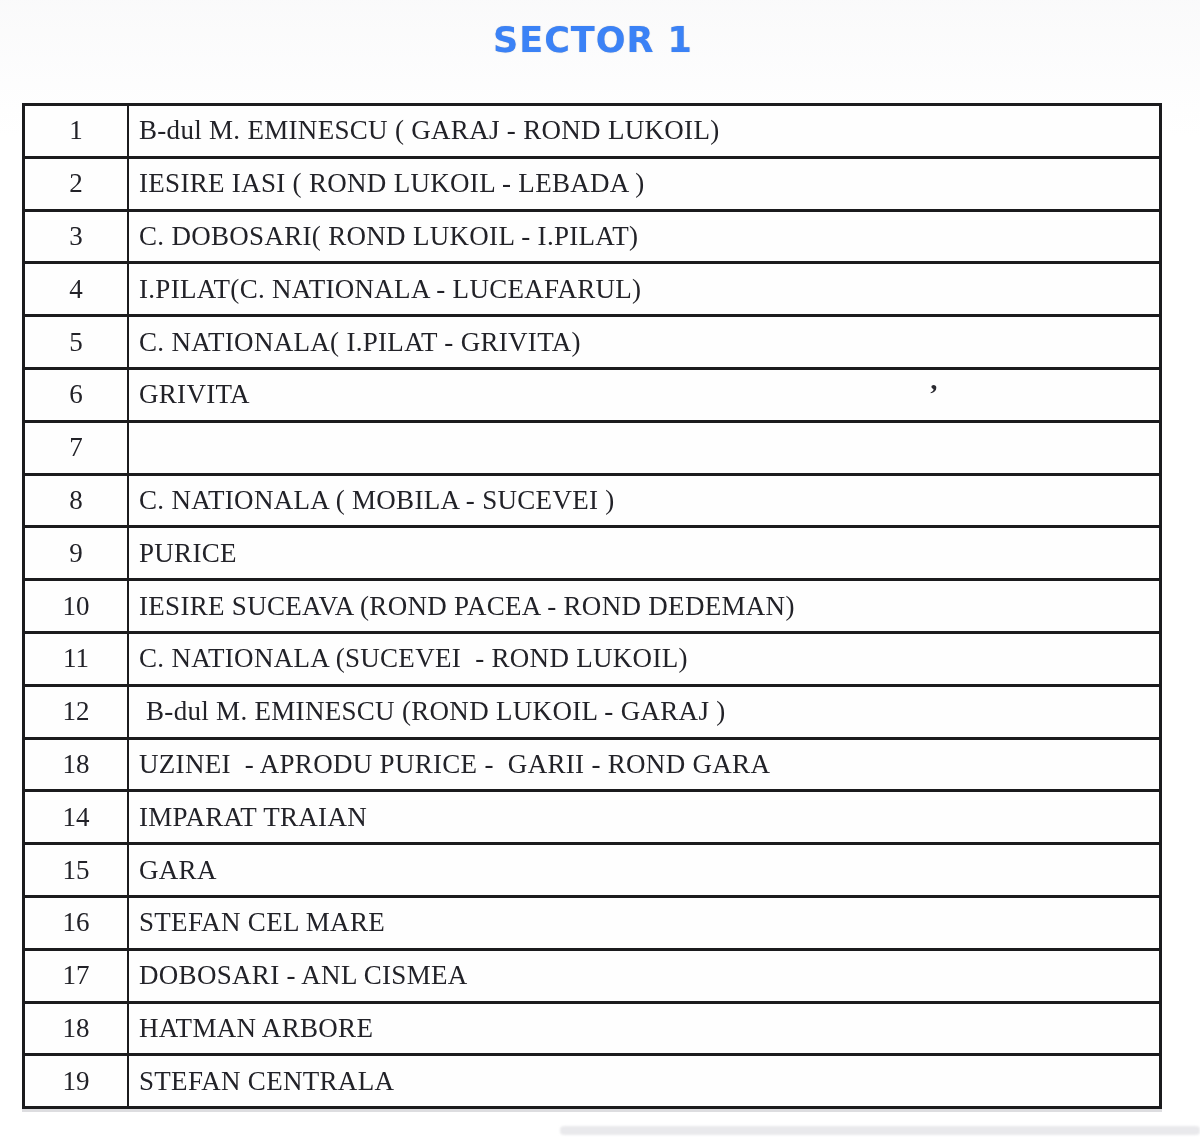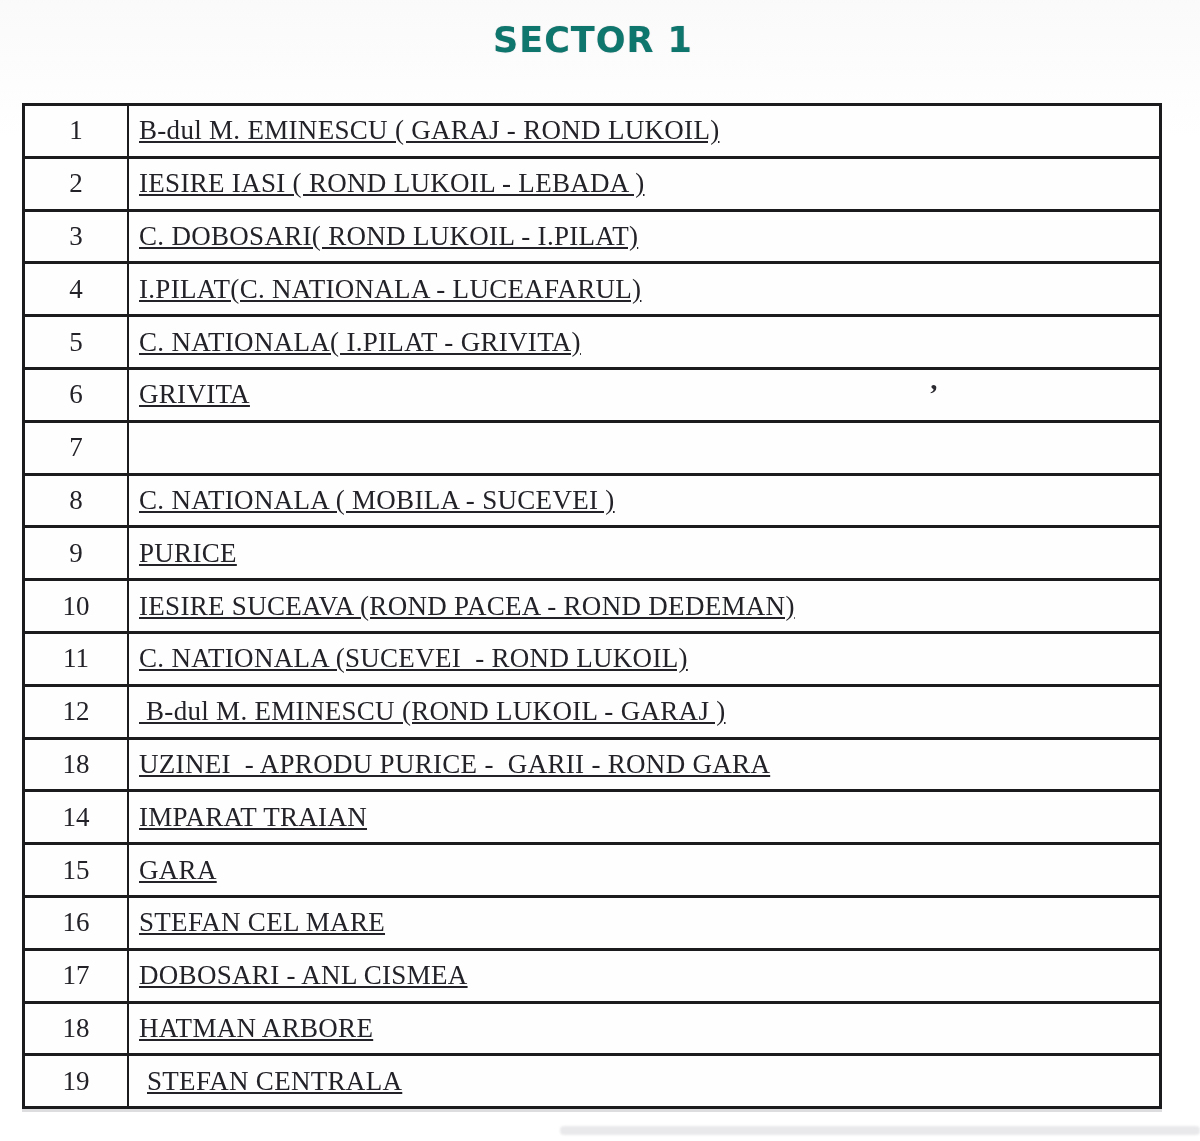--- a/index.html
+++ b/index.html
@@ -25,21 +25,21 @@
   .page-title {
     position: absolute;
     top: 20px;
     left: 0;
     width: 1186px;
     text-align: center;
     font-family: "DejaVu Sans", "Liberation Sans", sans-serif;
     font-weight: bold;
     font-size: 35px;
     letter-spacing: 1px;
-    color: #0f766e;
+    color: #3b82f6;
     text-shadow: 0 0 1px rgba(40,40,60,0.35);
   }
   .sector-table {
     position: absolute;
     left: 22px;
     top: 103px;
     width: 1140px;
     height: 1006px;
     border: 3px solid #1b1b1d;
     box-sizing: border-box;
@@ -50,21 +50,20 @@
   }
   .row {
     flex: 1 1 0;
     display: flex;
     border-bottom: 3px solid #1b1b1d;
     box-sizing: border-box;
     min-height: 0;
   }
   .row:last-child {
     border-bottom: none;
-    gap: 8px;
   }
   .cell-num {
     width: 104px;
     flex: 0 0 104px;
     border-right: 2px solid #1b1b1d;
     box-sizing: border-box;
     display: flex;
     align-items: center;
     justify-content: center;
     font-size: 27px;
@@ -74,21 +73,20 @@
     flex: 1 1 auto;
     display: flex;
     align-items: center;
     padding-left: 10px;
     font-size: 27px;
     letter-spacing: 0.3px;
     color: #222228;
     white-space: pre;
     position: relative;
     overflow: hidden;
-    text-decoration: underline;
   }
   .stray-mark {
     position: absolute;
     left: 800px;
     top: 8px;
     font-size: 28px;
     font-weight: bold;
     color: #2a2a30;
   }
   .scan-smudge {

